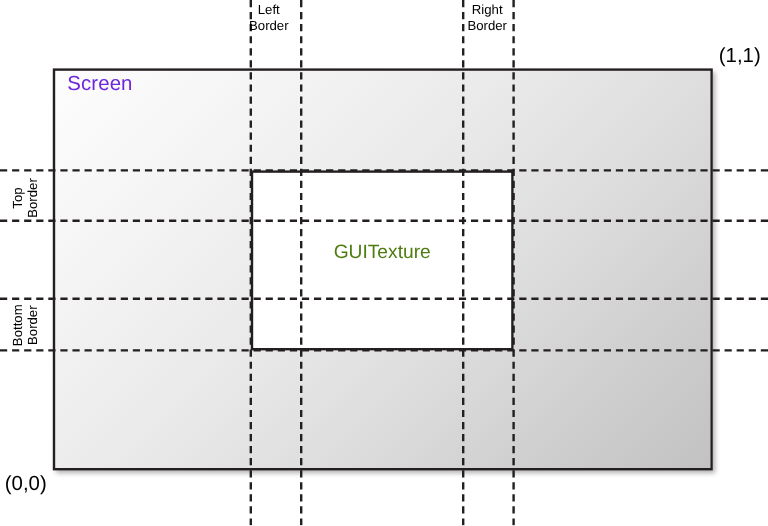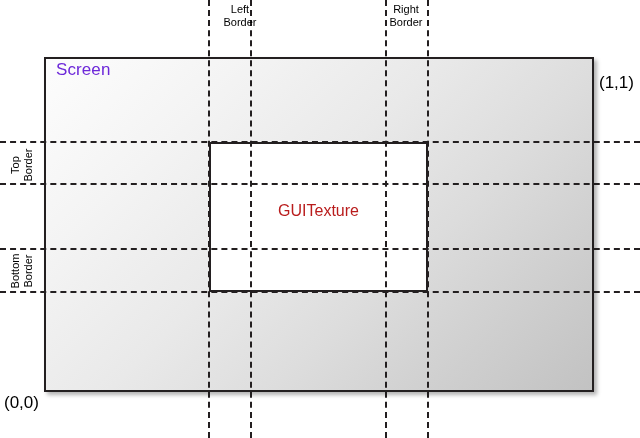--- a/index.html
+++ b/index.html
@@ -57,21 +57,21 @@
     border: 2px solid #231f20;
     box-sizing: border-box;
   }
   .guitexture-label {
     position: absolute;
     left: 209px;
     top: 202px;
     width: 219px;
     text-align: center;
     font-size: 16px;
-    color: #b91c1c;
+    color: #4d7c0f;
     white-space: nowrap;
   }
 
   
   .vline {
     position: absolute;
     top: 0;
     width: 0;
     height: 438px;
     border-left: 2px dashed #231f20;
@@ -128,21 +128,21 @@
   <div class="vline" style="left:385px;"></div>
   <div class="vline" style="left:427px;"></div>
 
   <div class="hline" style="top:141px;"></div>
   <div class="hline" style="top:183px;"></div>
   <div class="hline" style="top:248px;"></div>
   <div class="hline" style="top:291px;"></div>
 
   <div class="guitexture-label">GUITexture</div>
 
-  <div class="border-label horizontal-span" style="left:218px; top:3px;">
+  <div class="border-label horizontal-span" style="left:202px; top:3px;">
     <span>Left</span><br>
     <span>Border</span>
   </div>
 
   <div class="border-label horizontal-span" style="left:384px; top:3px;">
     <span>Right</span><br>
     <span>Border</span>
   </div>
 
   <div class="border-label vertical-span" style="left:-1px; top:152px;">
@@ -152,17 +152,17 @@
     </span>
   </div>
 
   <div class="border-label vertical-span" style="left:-1px; top:258px;">
     <span class="rot">
       <span>Bottom</span><br>
       <span>Border</span>
     </span>
   </div>
 
-  <div class="corner-label" style="left:599px; top:37px;margin-top:36px;">(1,1)</div>
+  <div class="corner-label" style="left:599px; top:37px;">(1,1)</div>
 
   <div class="corner-label" style="left:4px; top:393px;">(0,0)</div>
 
 </div>
 
 </body></html>

